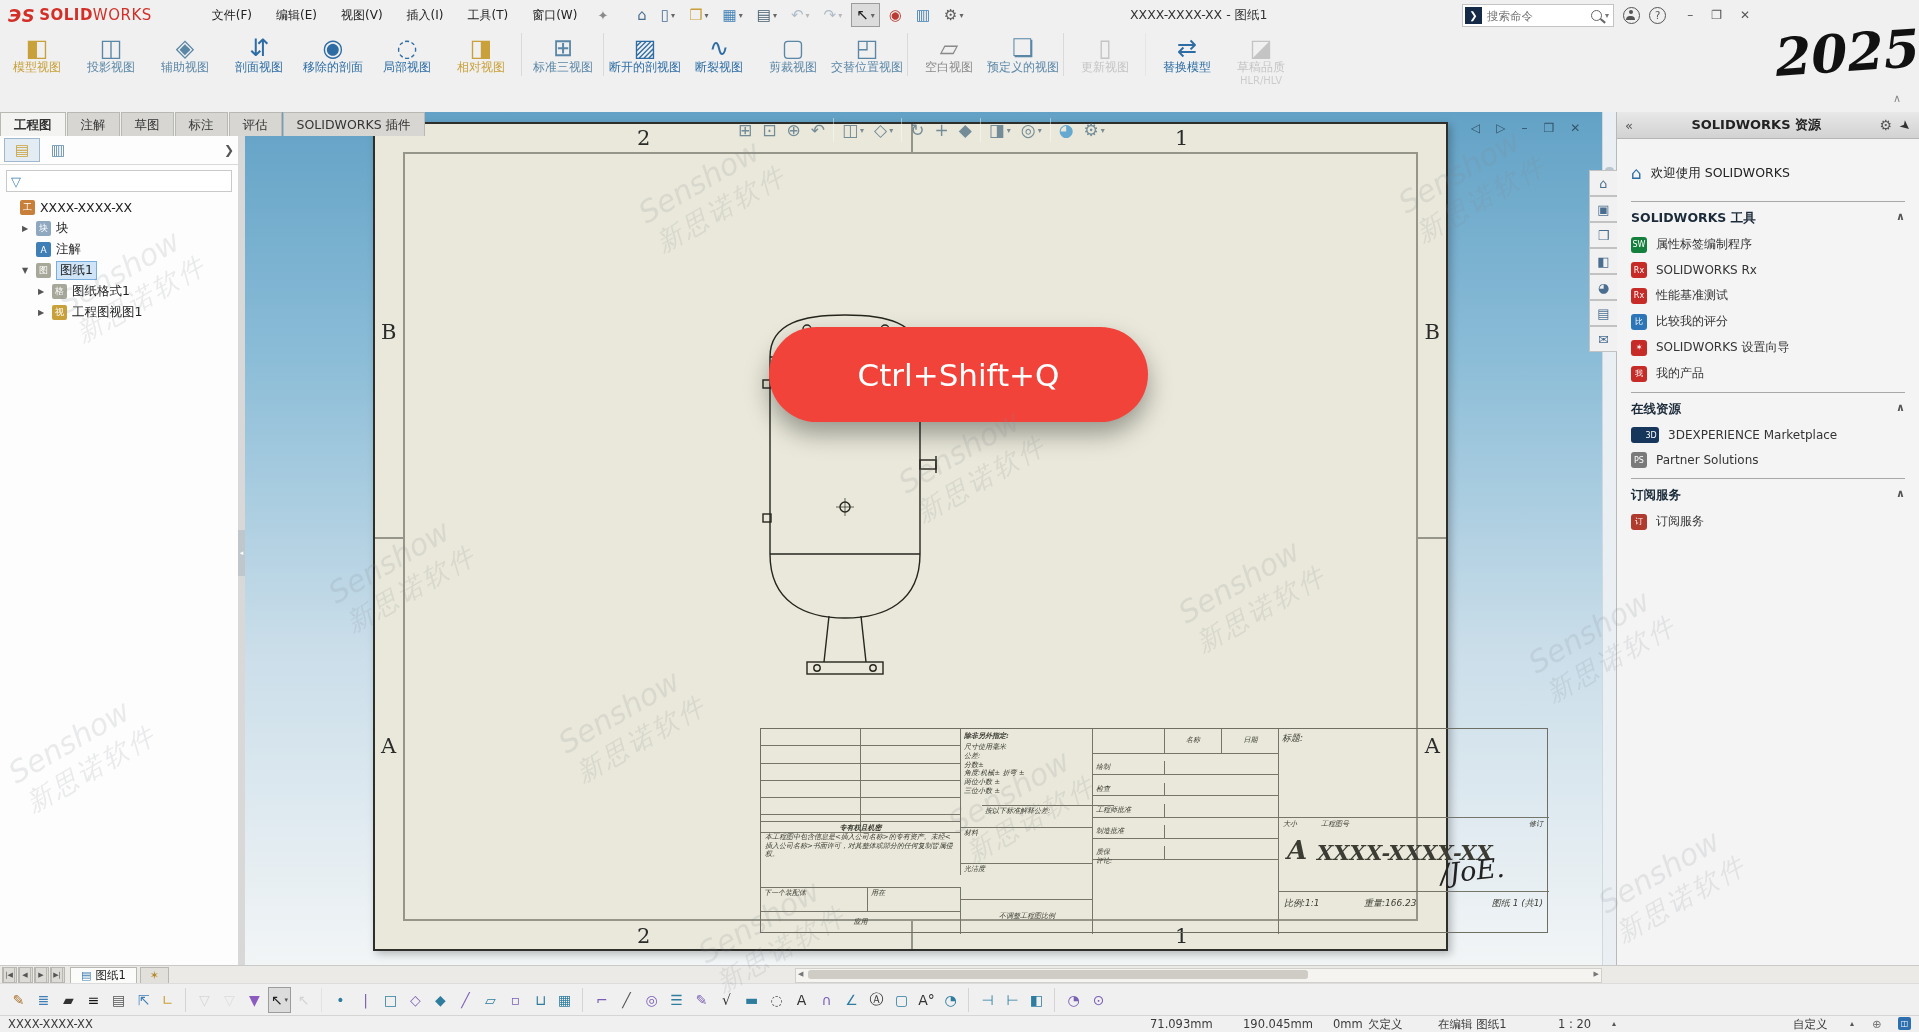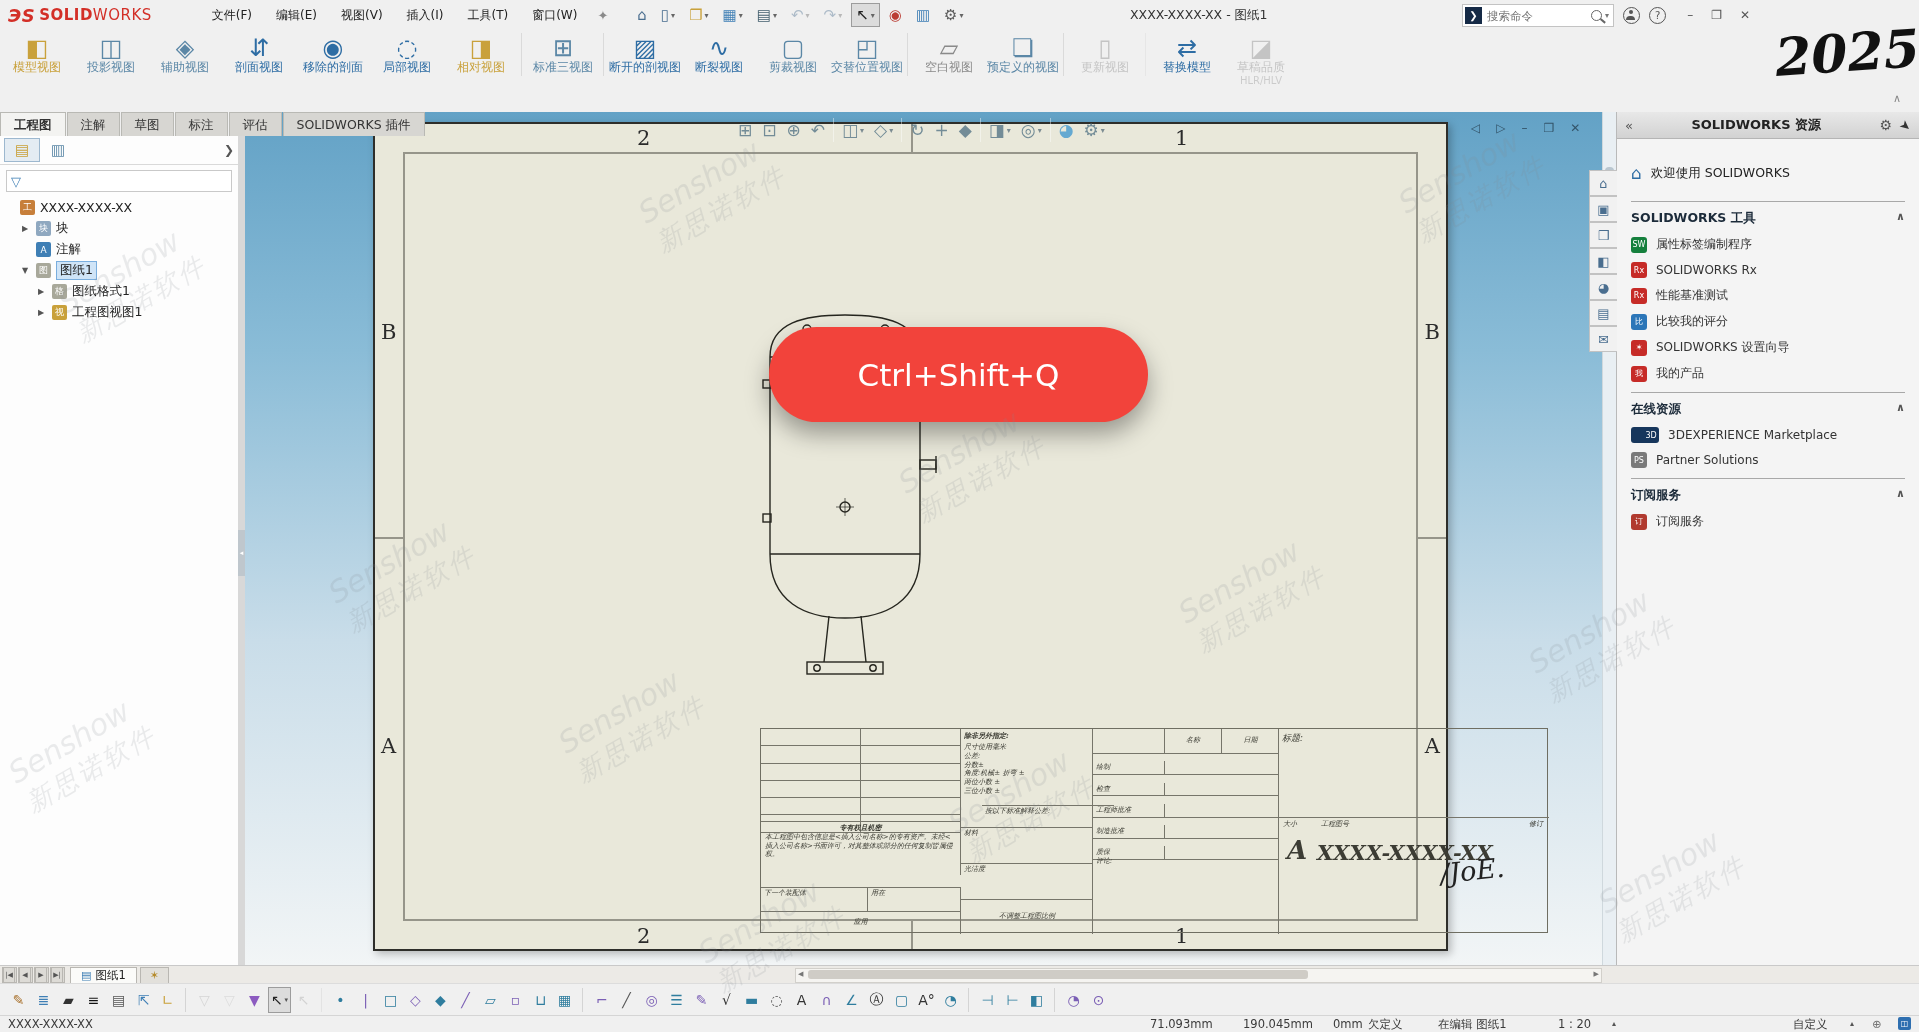--- a/index.html
+++ b/index.html
@@ -471,20 +471,25 @@
         <div class="tc" style="left:335px;top:128px;width:100px;"><span>评论:</span></div>
 
         <div class="tc" style="left:521px;top:4px;width:260px;font-size:9px;"><span>标题:</span></div>
         <div class="tc bt" style="left:518px;top:88px;width:270px;height:74px;">
           <span style="position:absolute;left:4px;top:2px;">大小</span>
           <span style="position:absolute;left:42px;top:2px;">工程图号</span>
           <span style="position:absolute;right:6px;top:2px;">修订</span>
           <span class="tbig" style="position:absolute;left:8px;top:16px;font-size:26px;">A</span>
           <span class="tbig" style="position:absolute;left:38px;top:22px;">XXXX-XXXX-XX</span>
         </div>
+        <div class="tc bt" style="left:518px;top:162px;width:270px;height:43px;font-size:9px;">
+          <span style="position:absolute;left:5px;top:6px;">比例:1:1</span>
+          <span style="position:absolute;left:85px;top:6px;">重量:166.23</span>
+          <span style="position:absolute;right:6px;top:6px;">图纸 1 (共1)</span>
+        </div>
       </div>
     </div>
 
     <div class="headsup">
 
     <div class="hbtn">
           <span>⊞</span>
 
         </div>
         <div class="hbtn">

